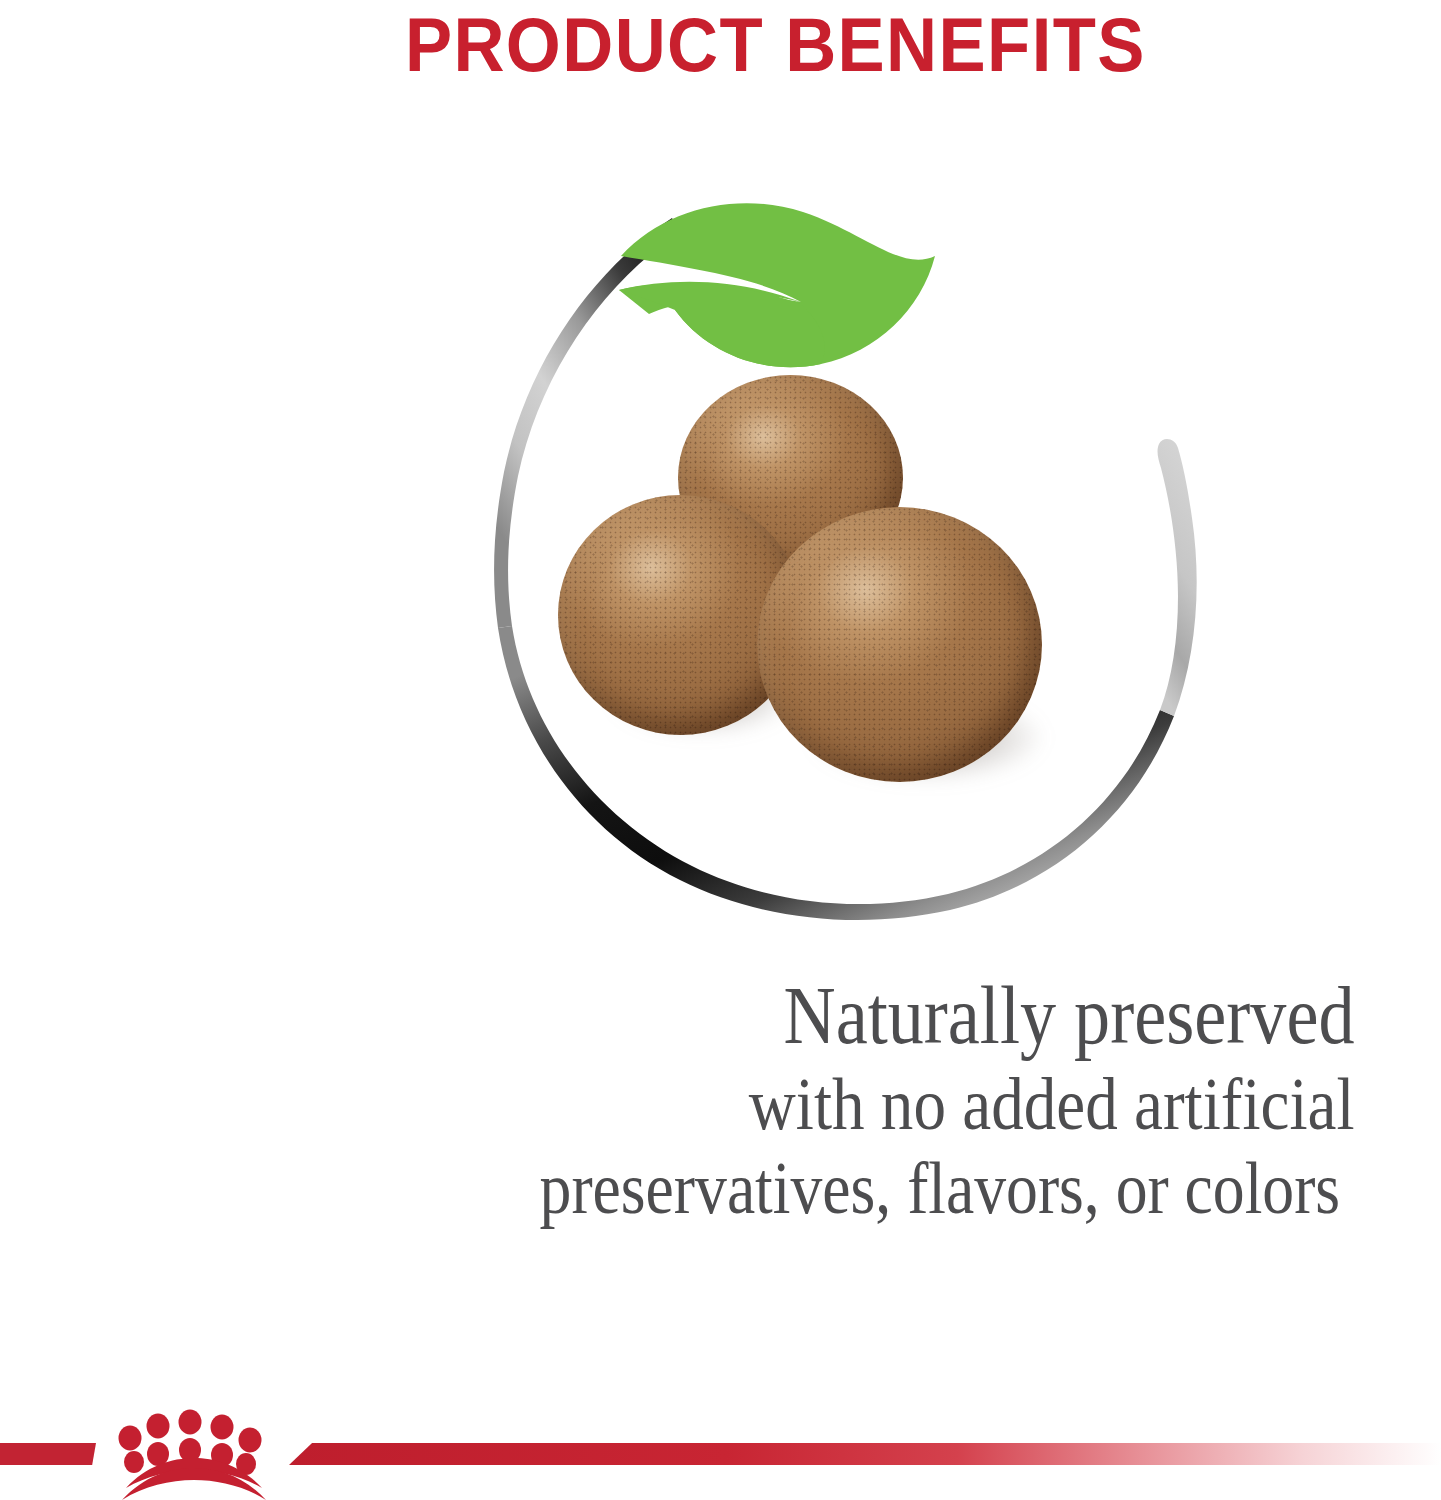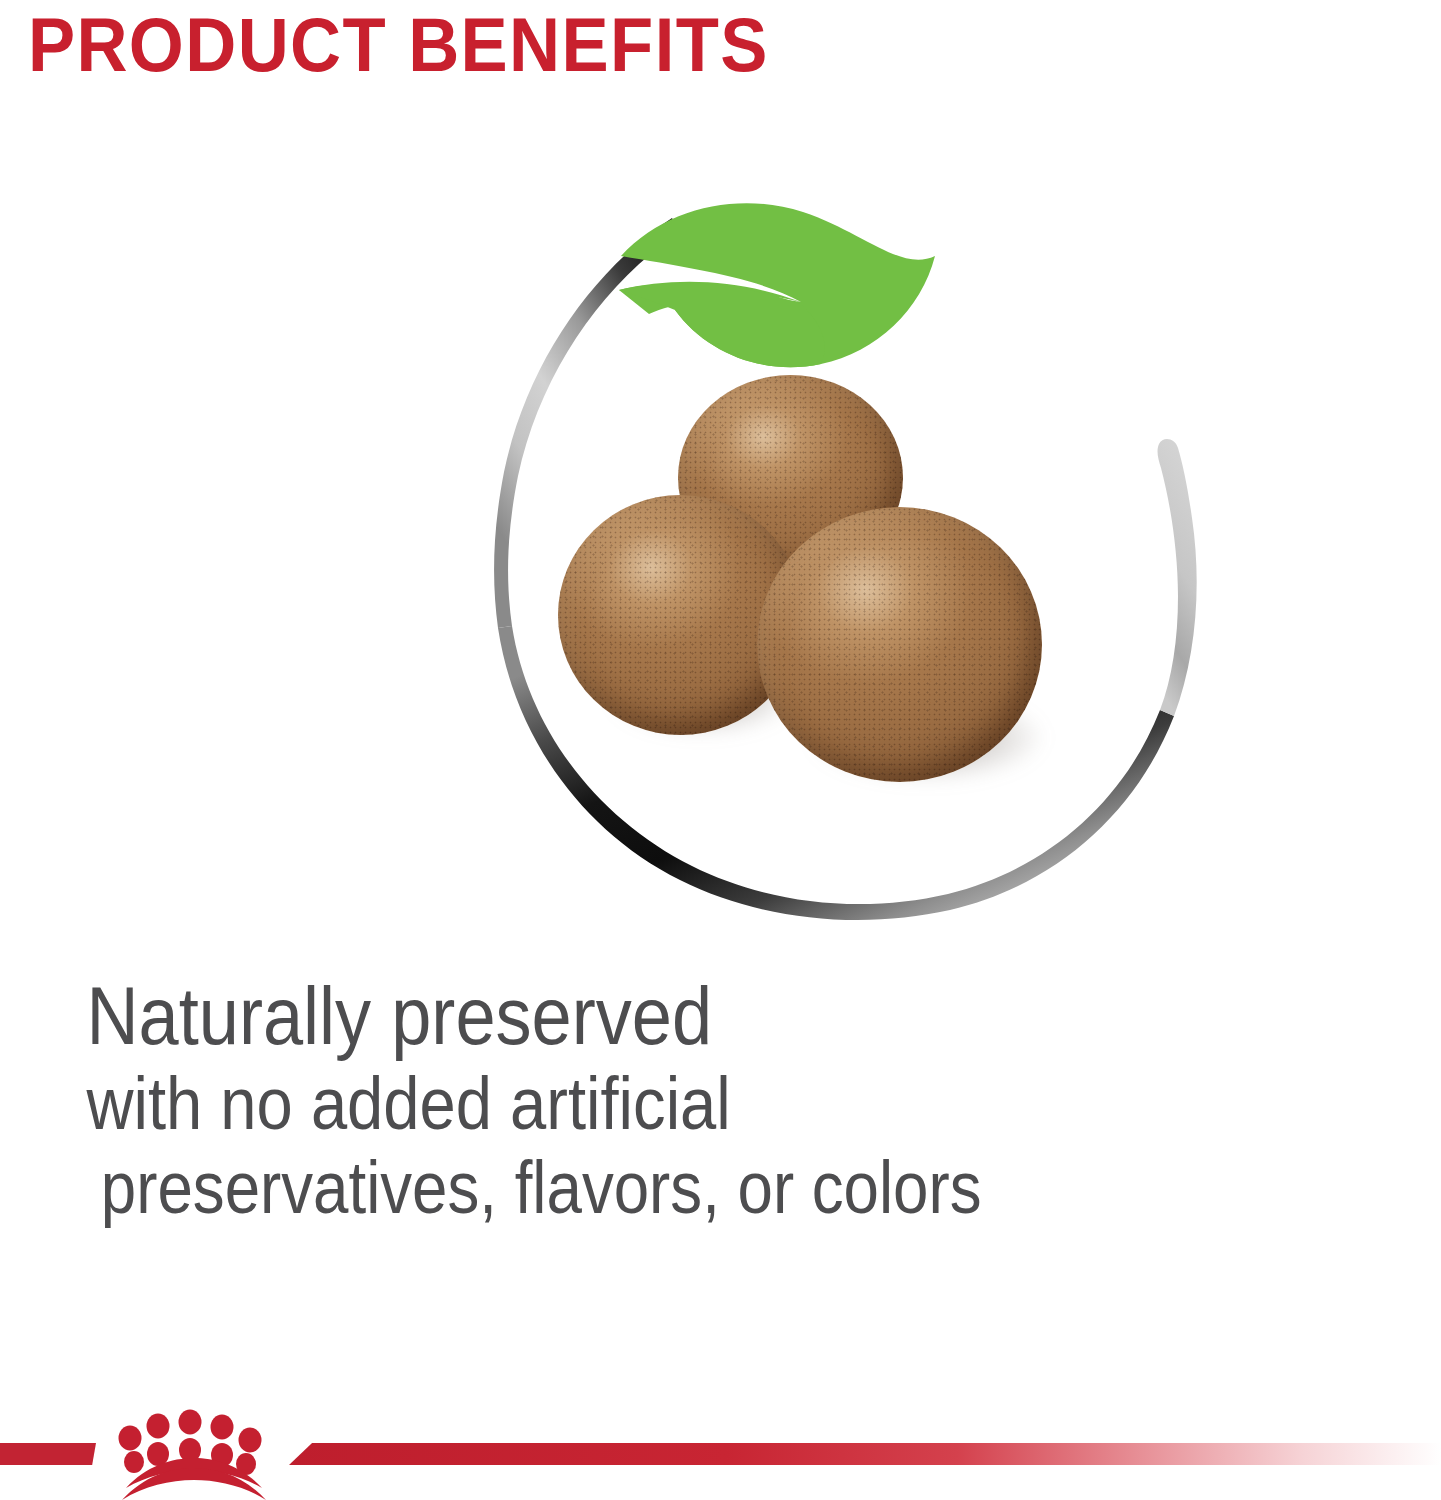--- a/index.html
+++ b/index.html
@@ -18,21 +18,21 @@
 
   
   .title-bar {
     position: absolute;
     left: 0;
     top: 0;
     width: 1174px;
     height: 90px;
     display: flex;
     align-items: center;
-    justify-content: flex-start;
+    justify-content: flex-end;
   }
   .title-text {
     font-family: "Liberation Sans Narrow", "Liberation Sans", sans-serif;
     font-weight: 700;
     font-size: 76px;
     line-height: 76px;
     letter-spacing: 1.5px;
     color: #C8202E;
     transform: scaleX(0.93);
     transform-origin: center center;
@@ -130,23 +130,23 @@
   #sh-top    { left: 150px; top: 112px; width: 250px; height: 120px; }
   #sh-left   { left: 22px;  top: 266px; width: 260px; height: 110px; }
   #sh-right  { left: 212px; top: 300px; width: 330px; height: 125px; }
 
   
   .benefit-copy {
     position: absolute;
     left: 0;
     top: 970px;
     width: 1441px;
-    text-align: left;
+    text-align: right;
     color: #4D4D4F;
-    font-family: Liberation Sans, sans-serif;
+    font-family: Liberation Serif, serif;
     user-select: none;
   }
   .benefit-line-1 {
     font-size: 82px;
     line-height: 92px;
     font-weight: 400;
     transform: scaleX(0.88);
     transform-origin: center center;
     white-space: nowrap;
   }

